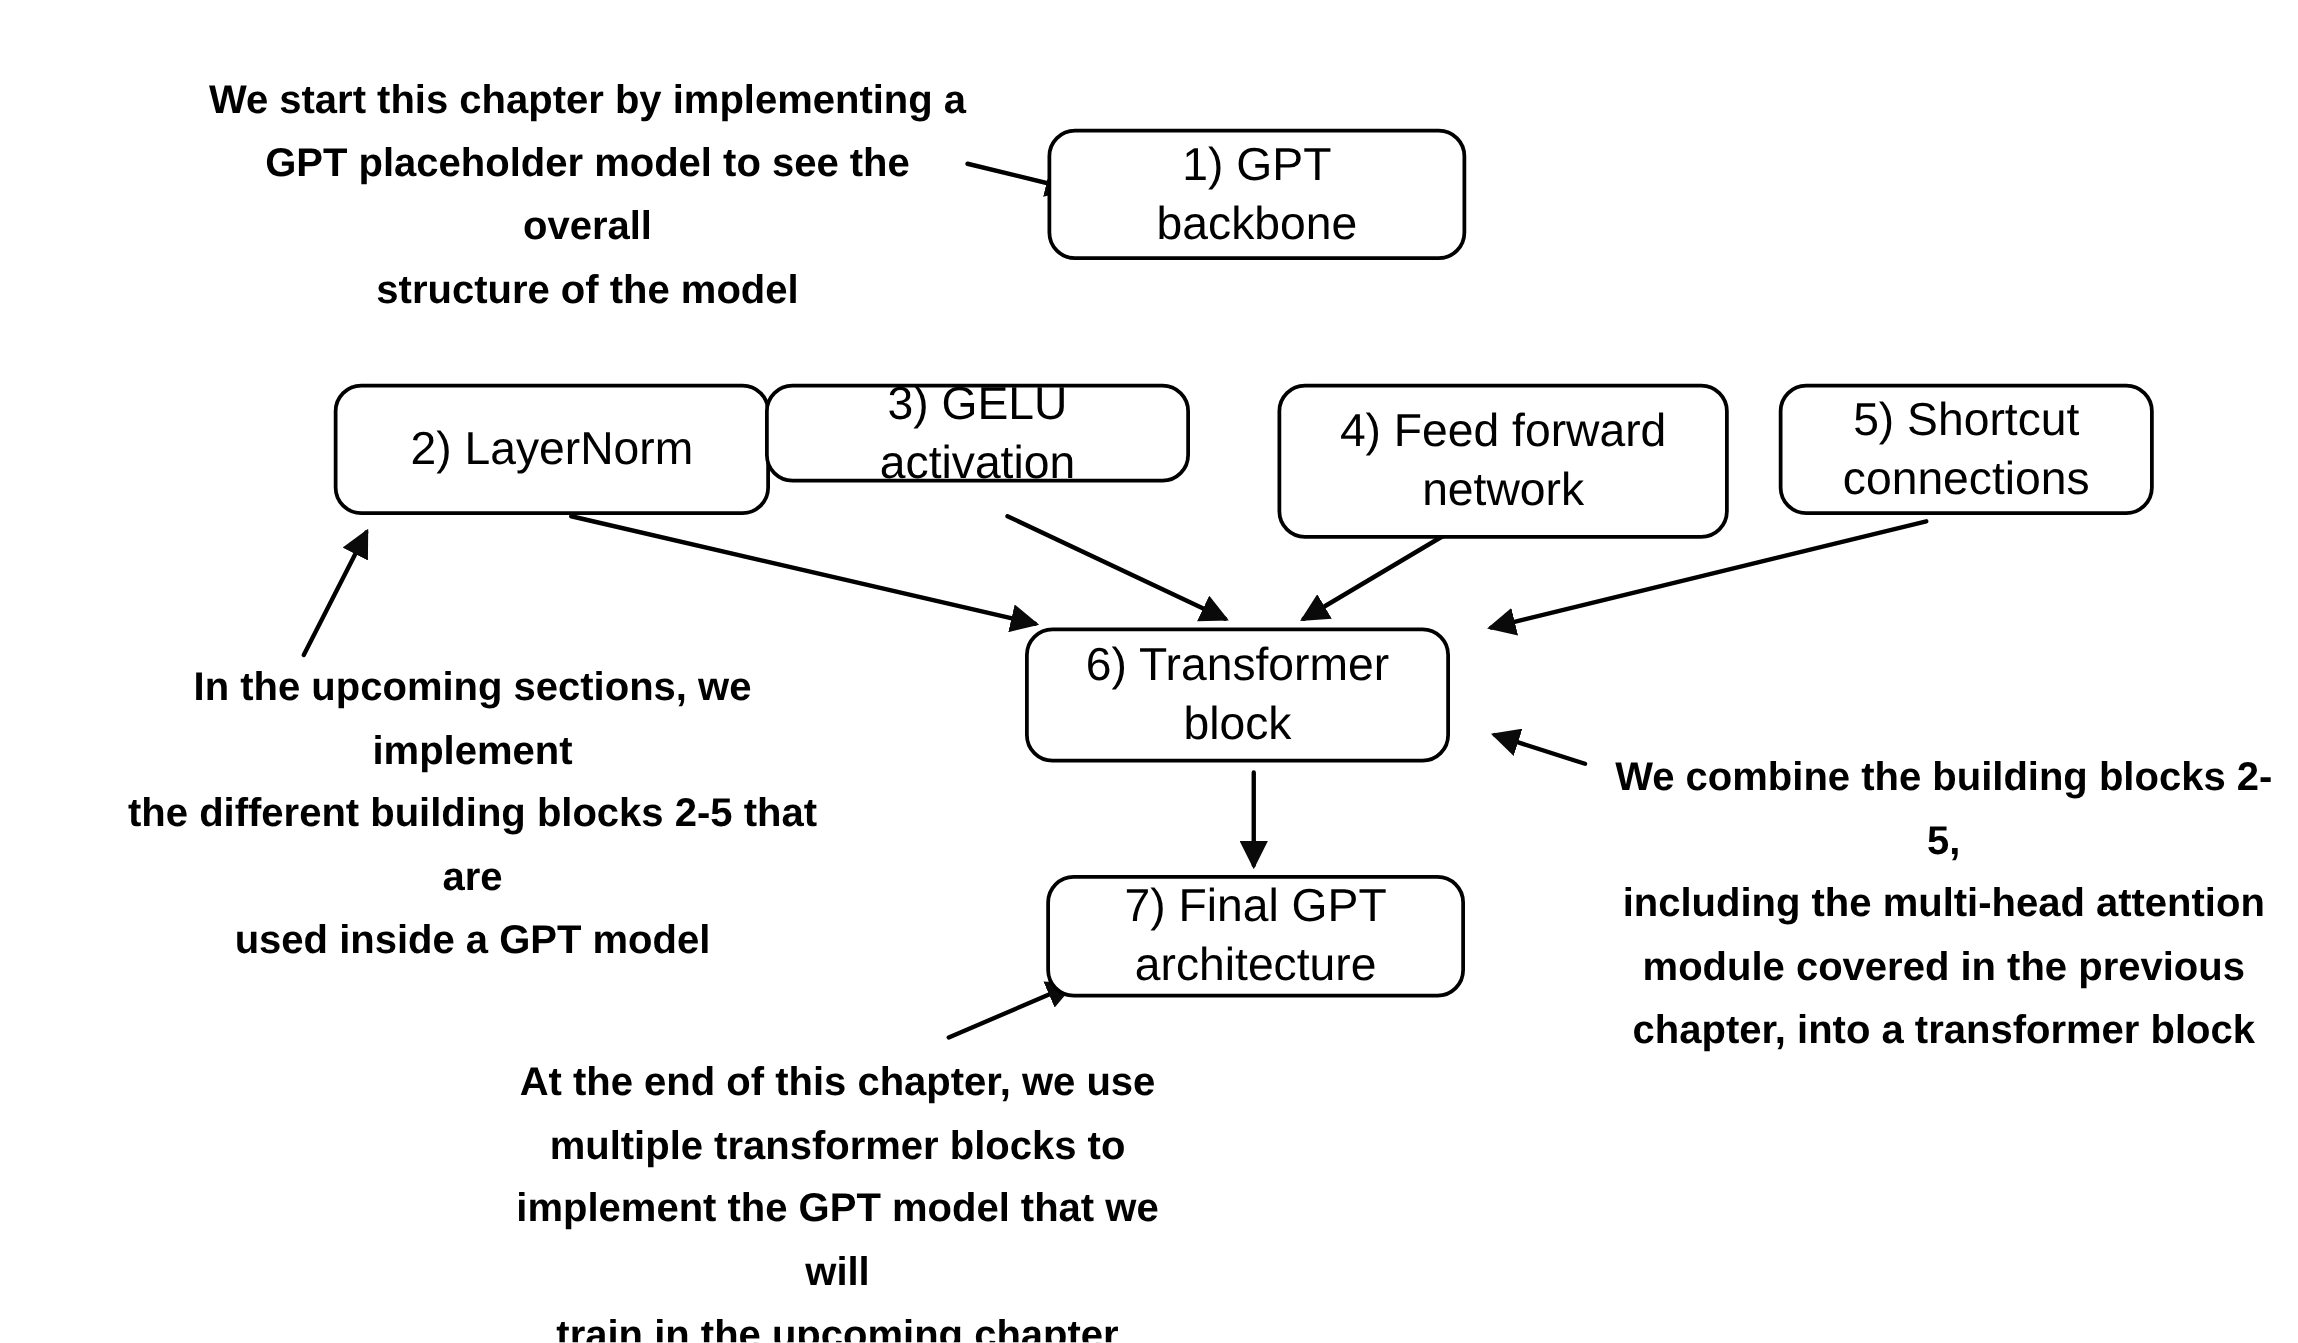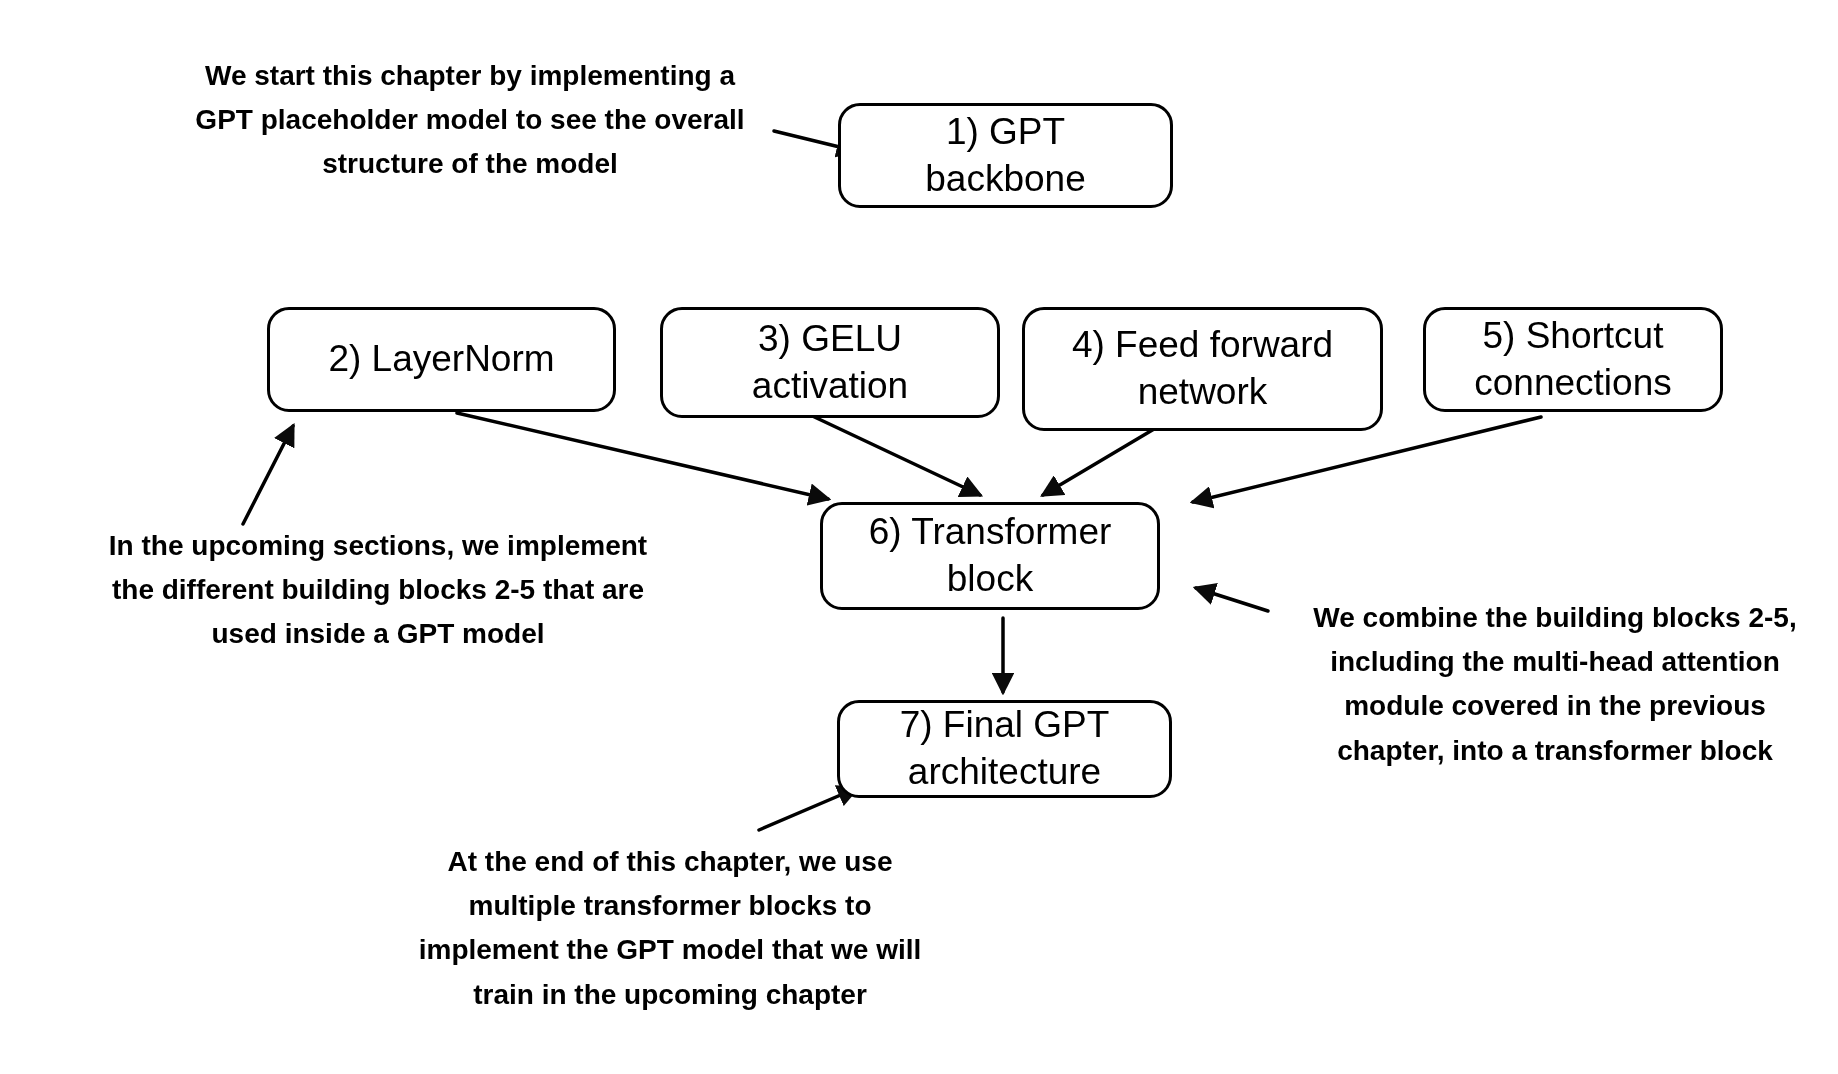--- a/index.html
+++ b/index.html
@@ -23,21 +23,21 @@
     display:flex;align-items:center;justify-content:center;
     text-align:center;
     font-size:37px;
     font-weight:400;
     line-height:1.26;
   }
   .box span{white-space:pre-line;}
   .annotation{
     position:absolute;
     font-weight:700;
-    font-size:28px;
+    font-size:32px;
     line-height:1.58;
     text-align:center;
     white-space:pre-line;
   }
   #arrow-layer{
     position:absolute;left:0;top:0;width:1838px;height:1074px;
     pointer-events:none;
   }
   #arrow-layer line{
     stroke:var(--line);
@@ -69,21 +69,21 @@
 
   <div class="box" style="left:838px;top:103px;width:335px;height:105px;">
     <span>1) GPT
 backbone</span>
   </div>
 
   <div class="box" style="left:267px;top:307px;width:349px;height:105px;">
     <span>2) LayerNorm</span>
   </div>
 
-  <div class="box" style="left:660px;top:307px;width:340px;height:111px;align-items:center;">
+  <div class="box" style="left:612px;top:307px;width:340px;height:79px;align-items:center;">
     <span>3) GELU
 activation</span>
   </div>
 
   <div class="box" style="left:1022px;top:307px;width:361px;height:124px;">
     <span>4) Feed forward
 network</span>
   </div>
 
   <div class="box" style="left:1423px;top:307px;width:300px;height:105px;">

